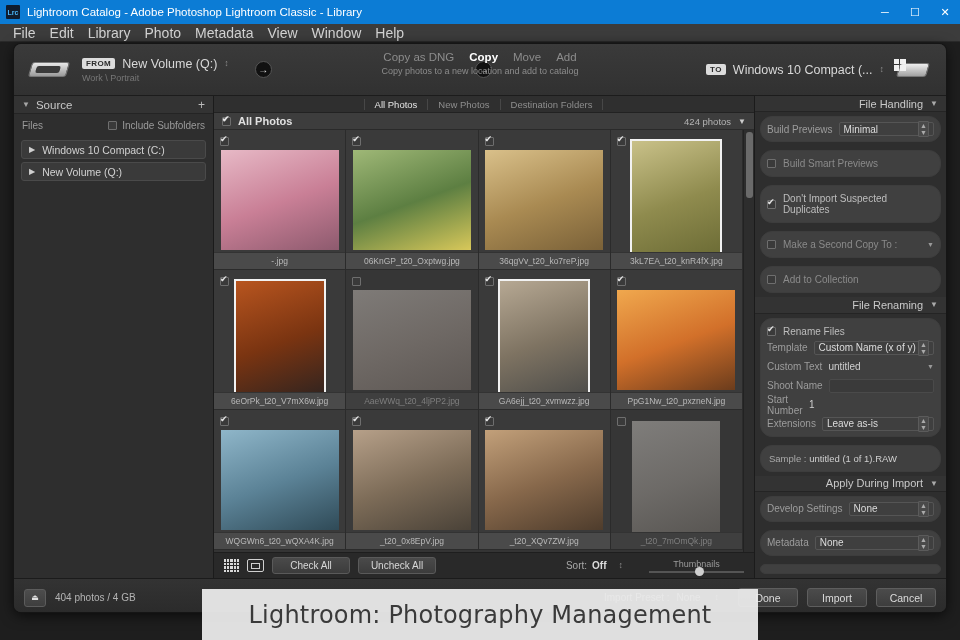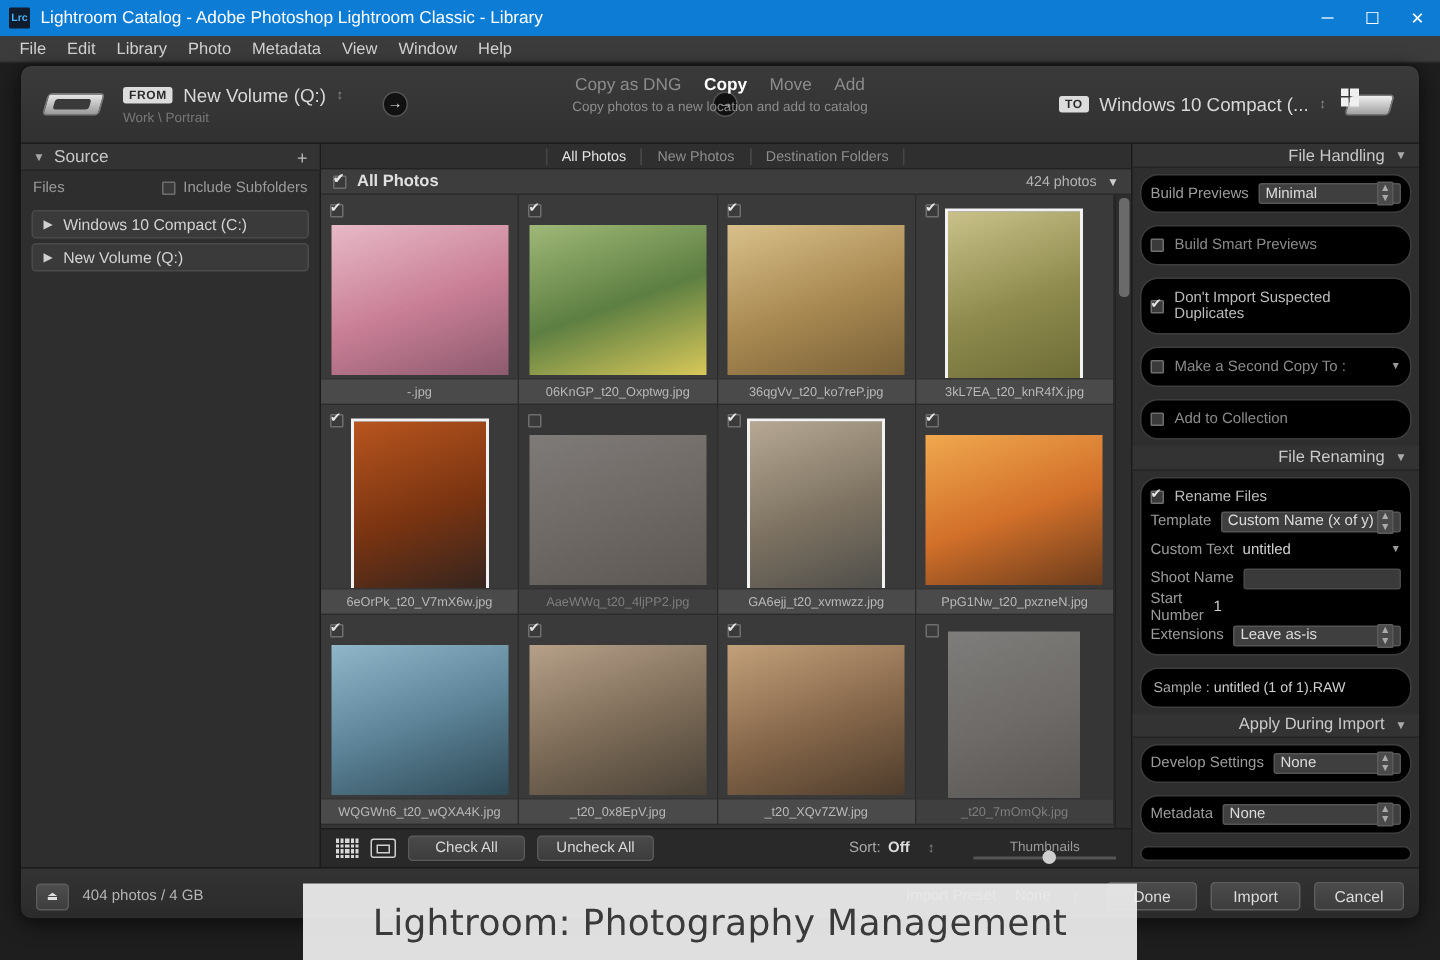--- a/index.html
+++ b/index.html
@@ -27,21 +27,21 @@
   .win-ctrls div {
     width:30px; display:flex; align-items:center; justify-content:center;
     color:#fff; font-size:11px;
   }
 
   
   .menubar {
     height:18px; background:#3c3c3c; display:flex; align-items:center;
     padding-left:6px; border-bottom:1px solid #2a2a2a;
   }
-  .menubar span { padding:0 7px; font-size:11px; color:#d4d4d4; }
+  .menubar span { padding:0 7px; font-size:14px; color:#d4d4d4; }
 
   
   .dialog {
     position:absolute; left:14px; top:44px; width:932px; height:568px;
     background:#2b2b2b; border-radius:7px;
     box-shadow:0 0 0 1px #151515, 0 3px 14px rgba(0,0,0,.7);
     overflow:hidden;
   }
 
   
@@ -228,21 +228,21 @@
     width:192px; background:#2e2e2e; border-left:1px solid #1b1b1b;
     display:flex; flex-direction:column; overflow:hidden;
   }
   .rp-head {
     height:17px; background:#333; display:flex; align-items:center;
     justify-content:flex-end; padding:0 8px; gap:7px;
     font-size:11px; color:#c9c9c9; border-bottom:1px solid #242424;
   }
   .rp-head .tri { font-size:8px; color:#aaa; }
   .rp-block {
-    background:#000000; margin:4px 5px; border:1px solid #3d3d3d;
+    background:#404040; margin:4px 5px; border:1px solid #3d3d3d;
     border-radius:12px; padding:4px 6px;
   }
   .rrow { display:flex; align-items:center; height:16px; font-size:10px; color:#b0b0b0; gap:6px; }
   .rrow + .rrow { margin-top:3px; }
   .rrow .lbl { color:#9c9c9c; }
   .rrow .lbl.r { margin-left:auto; }
   .sel-box {
     flex:1; height:14px; background:#3f3f3f; border:1px solid #555;
     border-radius:2px; display:flex; align-items:center; padding:0 4px;
     font-size:10px; color:#dcdcdc; position:relative;

